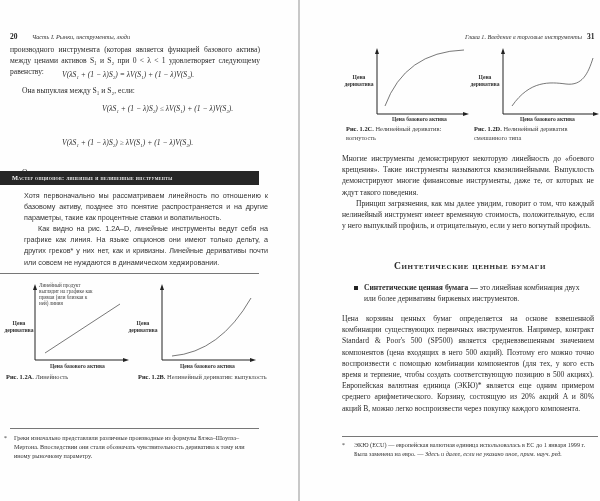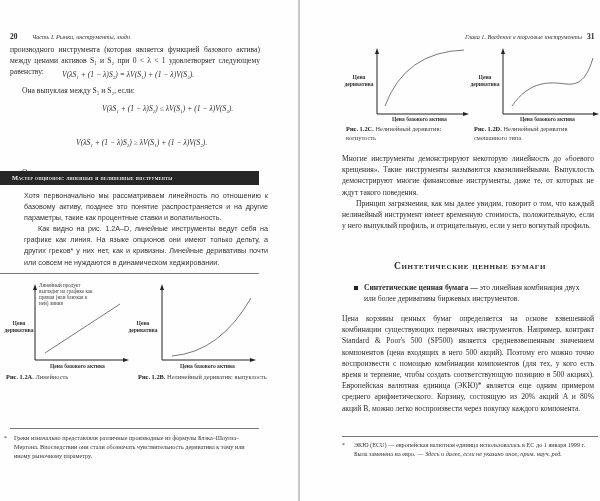--- a/index.html
+++ b/index.html
@@ -38,21 +38,21 @@
 
 <div class="page left">
   <span class="pagenum" style="left:10px;">20</span>
   <span class="runhead" style="left:32px;">Часть I. Рынки, инструменты, люди</span>
 
   <div class="para" style="left:10px;top:44px;width:250px;">производного инструмента (которая является функцией базового актива) между ценами активов S₁ и S₂ при 0 &lt; λ &lt; 1 удовлетворяет следующему равенству:</div>
   <div class="formula" style="left:62px;top:70px;">V(λS₁ + (1 − λ)S₂) = λV(S₁) + (1 − λ)V(S₂).</div>
   <div class="para" style="left:22px;top:85px;width:240px;">Она выпуклая между S₁ и S₂, если:</div>
   <div class="formula" style="left:62px;top:104px;margin-left:40px;">V(λS₁ + (1 − λ)S₂) ≤ λV(S₁) + (1 − λ)V(S₂).</div>
   <div class="para" style="left:22px;top:120px;width:240px;margin-top:47px;">Она вогнутая, если:</div>
-  <div class="formula" style="left:76px;top:138px;text-align:right;">V(λS₁ + (1 − λ)S₂) ≥ λV(S₁) + (1 − λ)V(S₂).</div>
+  <div class="formula" style="left:62px;top:138px;text-align:right;">V(λS₁ + (1 − λ)S₂) ≥ λV(S₁) + (1 − λ)V(S₂).</div>
 
   <div class="sidebar-head">Мастер опционов: линейные и нелинейные инструменты</div>
   <div class="sidebar-body">
     <div>Хотя первоначально мы рассматриваем линейность по отношению к базовому активу, позднее это понятие распространяется и на другие параметры, такие как процентные ставки и волатильность.</div>
     <div style="text-indent:14px;">Как видно на рис. 1.2A–D, линейные инструменты ведут себя на графике как линия. На языке опционов они имеют только дельту, а других греков* у них нет, как и кривизны. Линейные деривативы почти или совсем не нуждаются в динамическом хеджировании.</div>
   </div>
   <div class="rule" style="left:0;top:273px;width:259px;"></div>
 
   <div class="chart" style="left:0;top:280px;width:140px;height:110px;">
     <svg width="140" height="110">

